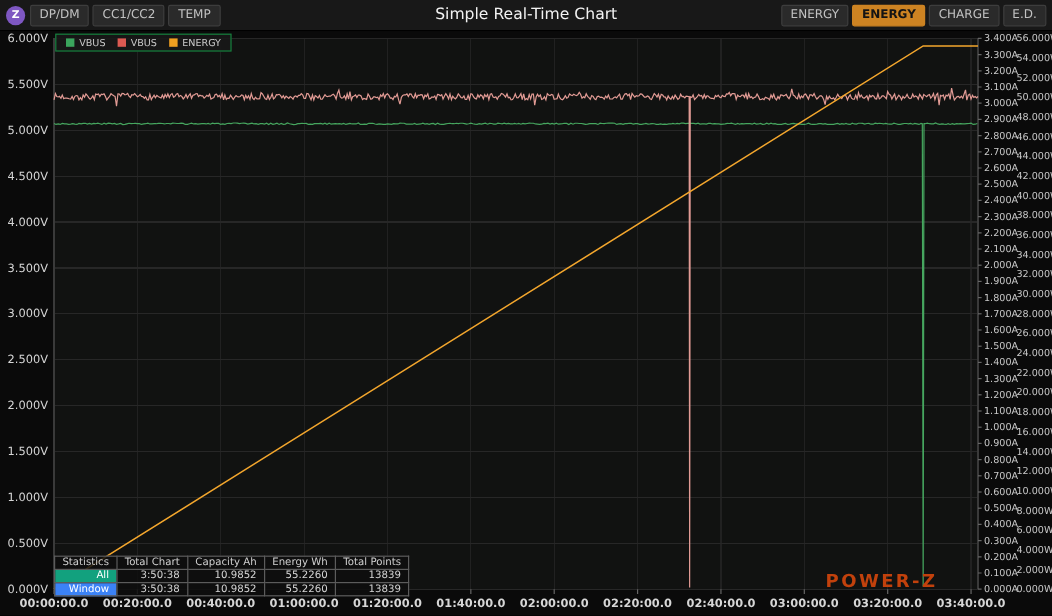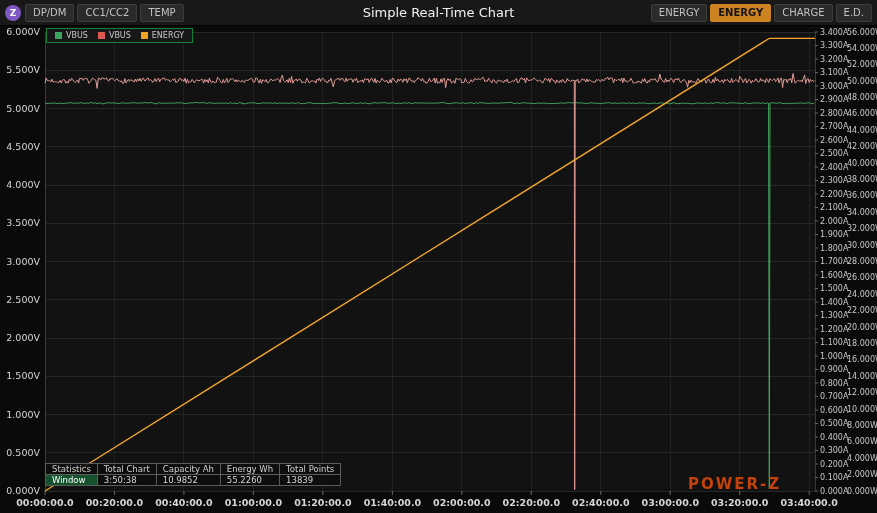--- a/index.html
+++ b/index.html
@@ -11,21 +11,21 @@
   .tab{height:18px;padding:0 7px;font-size:10px;color:#c2c2c2;background:#2a2a2a;border:1px solid #3d3d3d;border-radius:2px;display:flex;align-items:center;white-space:nowrap;cursor:pointer}
   .tab.active{color:#141414;font-weight:bold}
   .title{position:absolute;left:0;right:0;top:0;height:26px;line-height:26px;text-align:center;color:#f2f2f2;font-size:13px;pointer-events:none;z-index:1}
   .right-tabs{margin-left:auto}
   .chart-wrap{position:absolute;top:26px;left:0;width:877px;height:415px;background:#0a0a0a}
   svg text{font-family:"DejaVu Sans",sans-serif}
   .legend{position:absolute;left:46px;top:2px;display:flex;gap:10px;align-items:center;background:rgba(24,24,24,.92);border:1px solid #15803d;padding:2px 8px;height:15px}
   .legend-item{display:flex;align-items:center;gap:4px;font-size:8px;color:#c9c9c9}
   .swatch{width:7px;height:7px;display:inline-block}
   .stats{position:absolute;left:45px;top:437px;border-collapse:collapse;font-size:8.5px;color:#d4d4d4;background:rgba(14,14,14,.85)}
-  .stats th,.stats td{border:1px solid #5c5c5c;padding:0 6px;height:10px;font-weight:normal;text-align:left;white-space:nowrap}
+  .stats th,.stats td{border:1px solid #5c5c5c;padding:0 6px;height:10px;font-weight:normal;text-align:right;white-space:nowrap}
   .stats th{color:#cfcfcf}
   .watermark{position:absolute;left:688px;top:449px;font-size:15px;font-weight:bold;color:#c2410c;letter-spacing:2px}
 </style>
 </head>
 <body>
 
 <div class="app">
   <div class="header">
     <div class="logo" style="background: rgb(126, 87, 194);">
         <span>Z</span>
@@ -241,21 +241,28 @@
     <table class="stats">
         <tbody>
           <tr>
             <th>Statistics</th>
             <th>Total Chart</th>
             <th>Capacity Ah</th>
             <th>Energy Wh</th>
             <th>Total Points</th>
           </tr>
           <tr>
-            <td style="background: #14532d; color: rgb(255, 255, 255);">Window</td>
+            <td style="background: rgb(18, 161, 126); color: rgb(255, 255, 255);">All</td>
+            <td>3:50:38</td>
+            <td>10.9852</td>
+            <td>55.2260</td>
+            <td>13839</td>
+          </tr>
+          <tr>
+            <td style="background: #3b82f6; color: rgb(255, 255, 255);">Window</td>
             <td>3:50:38</td>
             <td>10.9852</td>
             <td>55.2260</td>
             <td>13839</td>
           </tr>
         </tbody>
       </table>
     <div class="watermark">POWER-Z</div>
   </div>
 </div>

